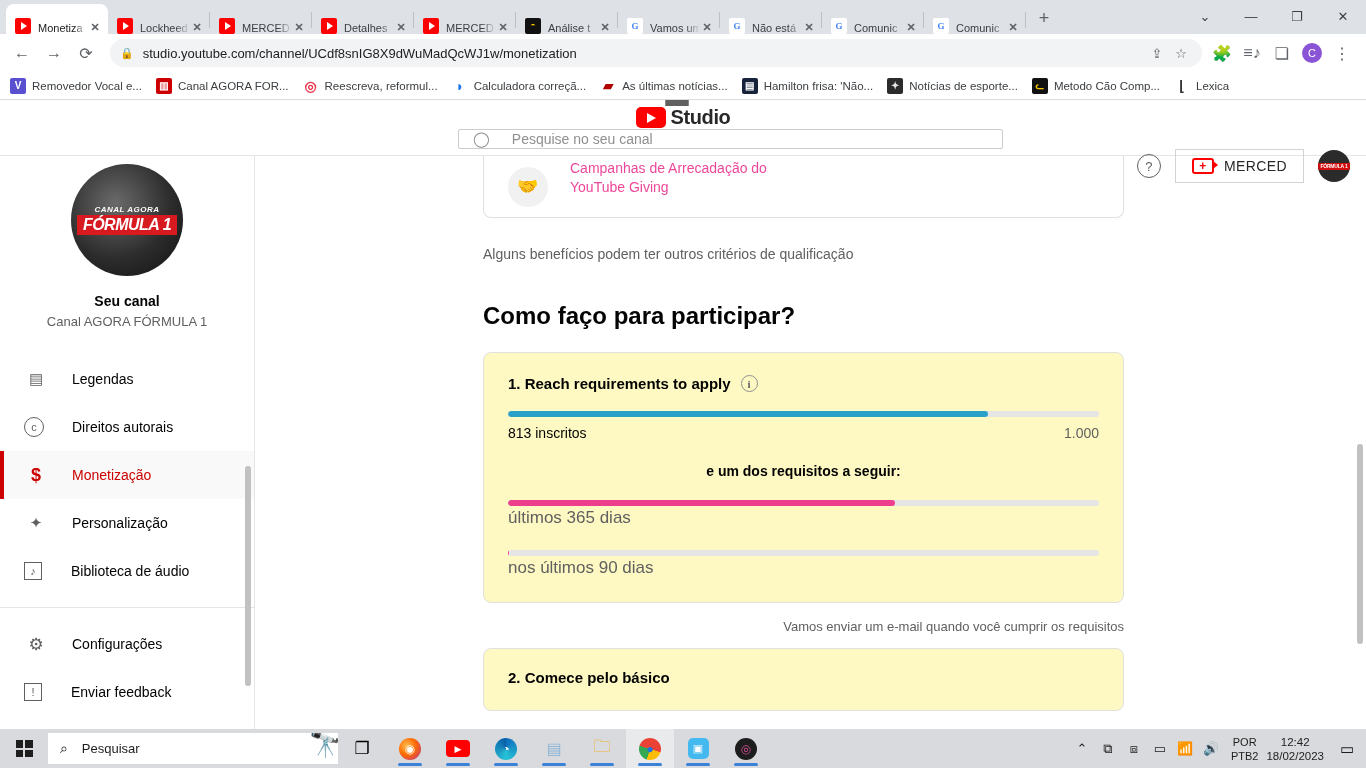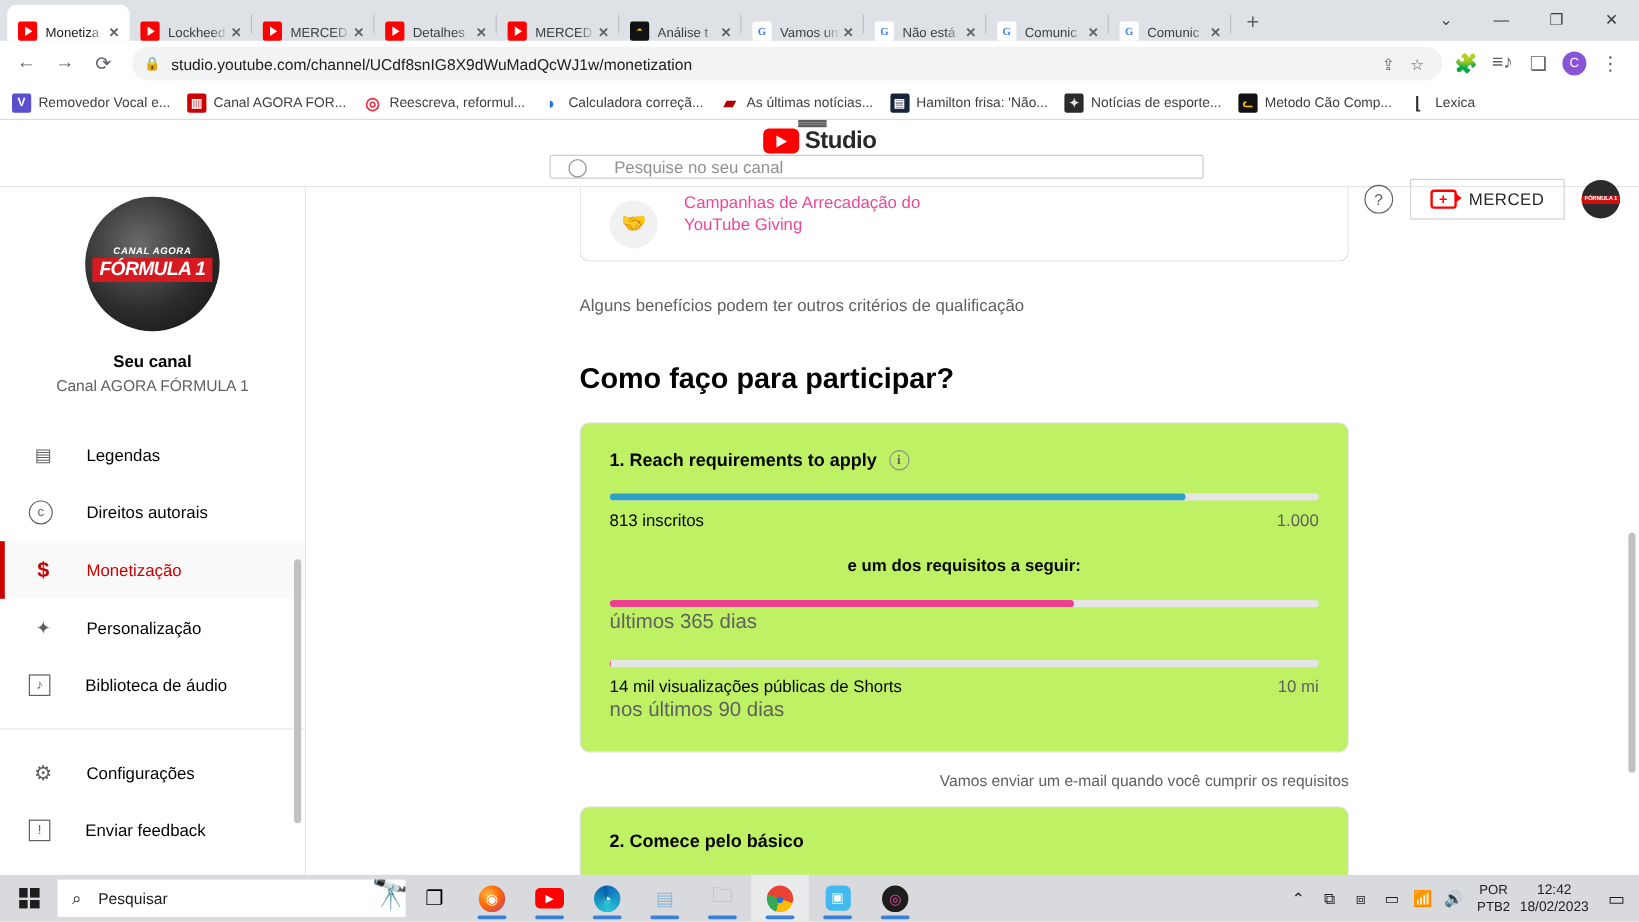--- a/index.html
+++ b/index.html
@@ -146,21 +146,21 @@
   .navitem .ni { width:24px; height:24px; margin-right:24px; display:flex;
                  align-items:center; justify-content:center; color:#606060; font-size:15px; }
   .navitem.active .ni { color:#c00; }
   .navdiv { height:1px; background:#e5e5e5; margin:12px 0; }
   .sb-scroll { position:absolute; right:3px; top:310px; width:6px; height:220px;
                background:#c1c1c1; border-radius:3px; }
 
   
   .main { flex:1 1 auto; position:relative; overflow:hidden; background:#fff; }
   .content { padding:0 0 0 0; }
-  .card { border:1px solid #e0e0e0; border-radius:8px; background:#bef264; }
+  .card { border:1px solid #e0e0e0; border-radius:8px; background:#fef9c3; }
 
   .top-card { margin:0 242px 0 228px; border:1px solid #e0e0e0; border-top:none;
               border-radius:0 0 8px 8px; height:62px; padding:0 24px;
               display:flex; align-items:center; }
   .giving-ic { width:40px; height:40px; border-radius:50%; background:#f1f1f1;
                display:flex; align-items:center; justify-content:center;
                font-size:17px; color:#606060; margin-right:22px; flex:0 0 40px; }
   .giving-txt { color:#ec4899; font-size:14px; line-height:19px; margin-top:-18px; }
 
   .note { margin:28px 242px 0 228px; font-size:14px; color:#606060; }
@@ -445,24 +445,20 @@
             <div class="midtext">e um dos requisitos a seguir:</div>
 
             <div class="bar" style="margin-top:21px">
               <i style="width:65.4%;background:#ee3e8e"></i>
             </div>
             <div class="sub">últimos 365 dias</div>
 
             <div class="bar" style="margin-top:22px">
               <i style="width:0.14%;background:#ee3e8e"></i>
             </div>
-            <div class="barlabels">
-              <span>14 mil visualizações públicas de Shorts</span>
-              <span class="right">10 mi</span>
-            </div>
             <div class="sub">nos últimos 90 dias</div>
           </div>
 
           <div class="emailnote">Vamos enviar um e-mail quando você cumprir os requisitos</div>
 
           <div class="card basic-card">
             <div class="basic-title">2. Comece pelo básico</div>
 
           </div>
 

